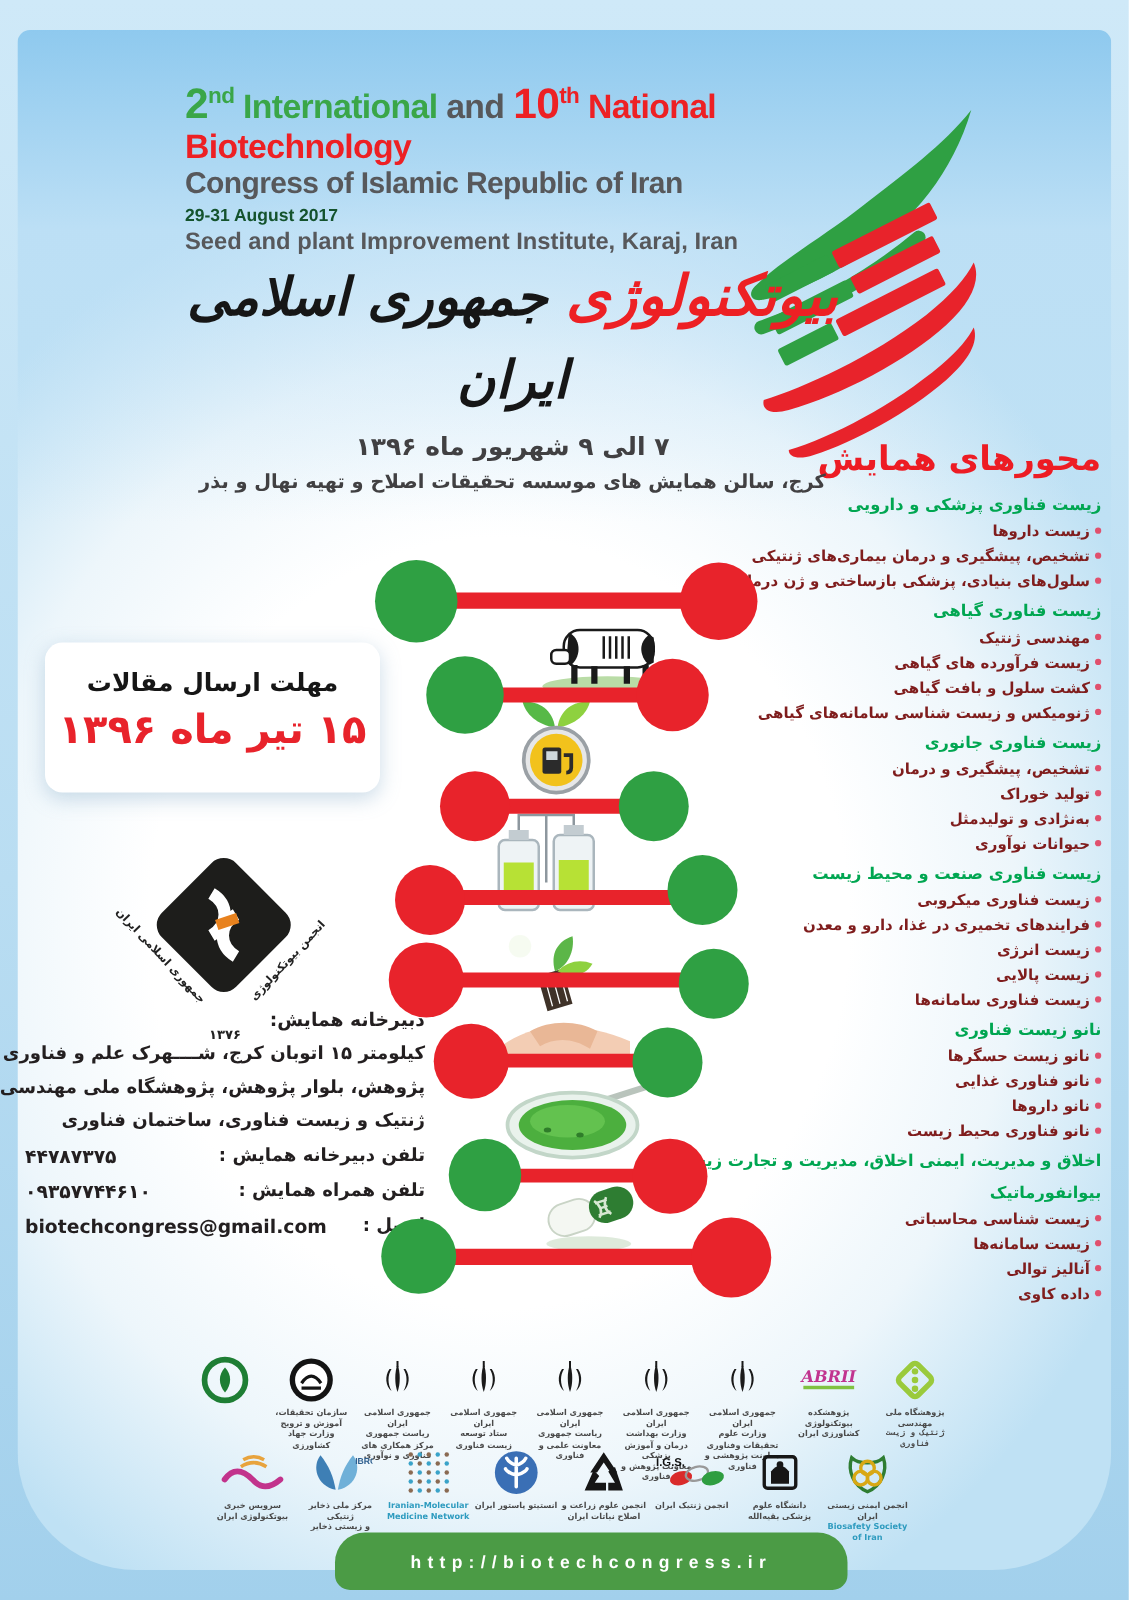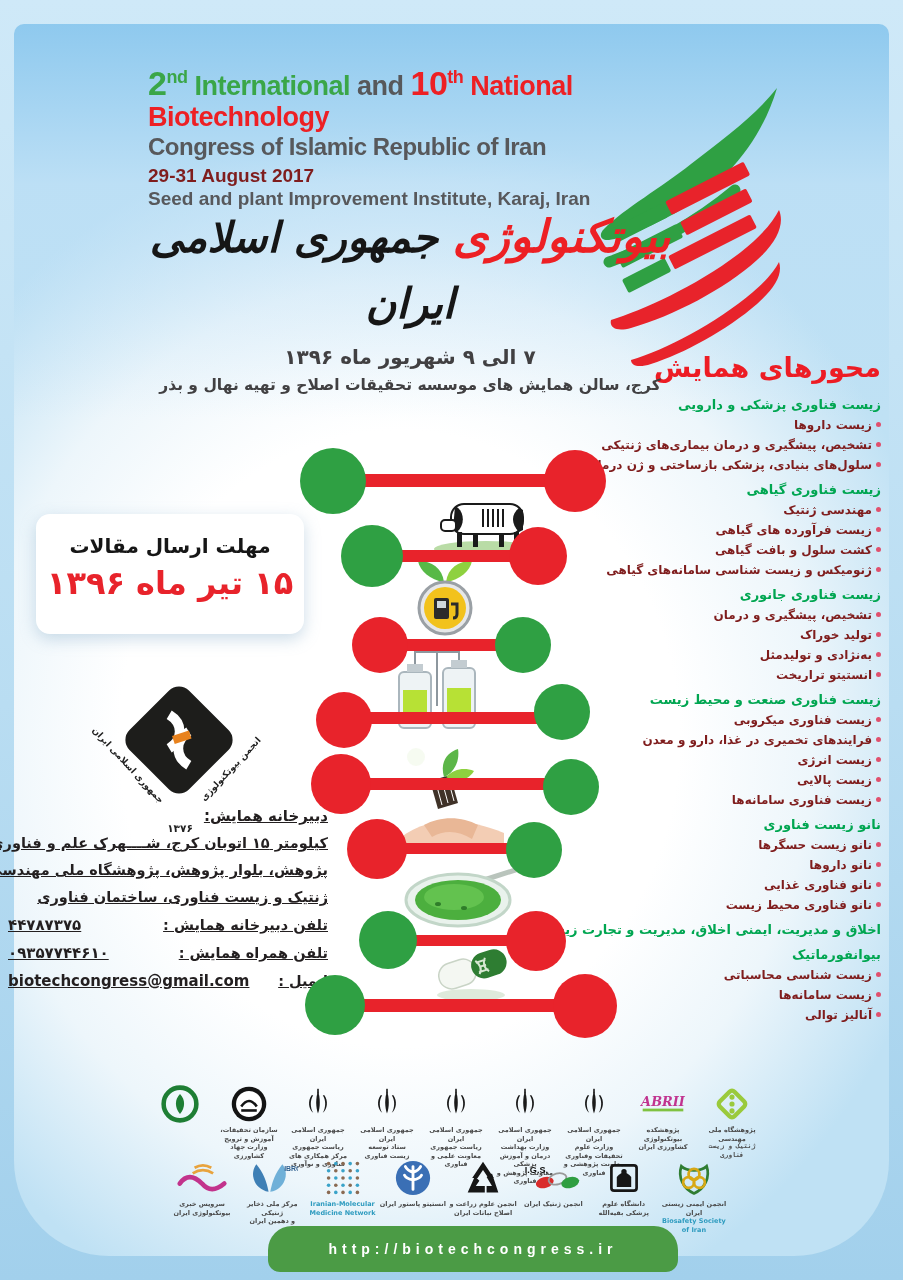--- a/index.html
+++ b/index.html
@@ -11,21 +11,21 @@
     background:
       linear-gradient(180deg,rgba(140,200,238,.95) 0%,rgba(186,222,246,.6) 13%,rgba(255,255,255,0) 32%),
       radial-gradient(ellipse 64% 50% at 44% 58%,#ffffff 50%,#edf6fb 74%,#bfe1f4 100%);}
   
   .hdr{position:absolute;left:148px;top:64px;width:480px;font-family:"Liberation Sans",sans-serif;font-weight:bold;line-height:1.12;}
   .hdr .l1{font-size:27px;letter-spacing:-0.5px;}
   .hdr .num{font-size:34px;}
   .hdr .sup{font-size:18px;position:relative;top:-12px;}
   .green{color:#3aa648;} .red{color:#ed2024;} .gray{color:#57585b;}
   .hdr .l2{font-size:24px;color:#57585b;margin-top:2px;letter-spacing:-0.5px;}
-  .hdr .l3{font-size:19px;color:#7f1d1d;margin-top:4px;}
+  .hdr .l3{font-size:14px;color:#14532d;margin-top:4px;}
   .hdr .l4{font-size:19px;color:#57585b;margin-top:2px;}
   
   .ribbon{position:absolute;left:565px;top:80px;width:255px;height:300px;}
   
   .fa-title{position:absolute;left:120px;top:204px;width:580px;text-align:center;direction:rtl;z-index:2;}
   .fa-title .t1{font-size:35px;font-weight:bold;font-style:italic;color:#161616;line-height:66px;}
   .fa-title .t2{font-size:42px;font-weight:bold;font-style:italic;color:#161616;line-height:66px;}
   .fa-title .t2 .rword{color:#ed2024;font-size:45px;}
   .fa-title .t3{font-size:20px;font-weight:bold;color:#414042;line-height:32px;margin-top:4px;}
   .fa-title .t4{font-size:15.5px;font-weight:bold;color:#414042;line-height:24px;}
@@ -45,21 +45,21 @@
   .deadline .dl{font-size:20px;font-weight:bold;color:#161616;margin-top:20px;}
   .deadline .dd{font-size:32px;font-weight:bold;color:#e8232b;margin-top:6px;}
   
   .society{position:absolute;left:92px;top:686px;width:176px;height:158px;}
   .diamond{position:absolute;left:45px;top:12px;width:84px;height:84px;background:#1d1d1b;border-radius:14px;transform:rotate(45deg);}
   .diamond svg{width:100%;height:100%;transform:rotate(-45deg);}
   .soc-right{position:absolute;right:-4px;top:78px;transform:rotate(-47deg);font-size:9px;font-weight:bold;color:#222;}
   .soc-left{position:absolute;left:-14px;top:74px;transform:rotate(47deg);font-size:9px;font-weight:bold;color:#222;}
   .soc-year{position:absolute;left:0;right:0;top:136px;text-align:center;font-size:10.5px;font-weight:bold;color:#222;}
   
-  .secr{position:absolute;left:8px;top:802px;width:320px;direction:rtl;text-align:right;color:#231f20;text-decoration:underline;}
+  .secr{position:absolute;left:20px;top:802px;width:320px;direction:rtl;text-align:right;color:#231f20;}
   .secr .st{font-size:15px;font-weight:bold;line-height:28px;}
   .secr .sa{font-size:14.5px;font-weight:bold;line-height:27px;white-space:nowrap;}
   .secr .srow{display:flex;justify-content:space-between;font-size:14.5px;font-weight:bold;line-height:28px;}
   .secr .sval{direction:ltr;font-size:15px;}
   
   .logo-row{position:absolute;display:flex;justify-content:space-between;align-items:flex-start;}
   .lr1{left:146px;top:1082px;width:620px;}
   .lr2{left:168px;top:1156px;width:560px;}
   .logo-cell{width:68px;text-align:center;}
   .logo-ic{height:44px;display:flex;align-items:center;justify-content:center;}
@@ -124,37 +124,38 @@
       <div class="t-item"><span class="t-bullet"></span><span>سلول‌های بنیادی، پزشکی بازساختی و ژن درمانی</span></div>
       <div class="t-head">زیست فناوری گیاهی</div>
       <div class="t-item"><span class="t-bullet"></span><span>مهندسی ژنتیک</span></div>
       <div class="t-item"><span class="t-bullet"></span><span>زیست فرآورده های گیاهی</span></div>
       <div class="t-item"><span class="t-bullet"></span><span>کشت سلول و بافت گیاهی</span></div>
       <div class="t-item"><span class="t-bullet"></span><span>ژنومیکس و زیست شناسی سامانه‌های گیاهی</span></div>
       <div class="t-head">زیست فناوری جانوری</div>
       <div class="t-item"><span class="t-bullet"></span><span>تشخیص، پیشگیری و درمان</span></div>
       <div class="t-item"><span class="t-bullet"></span><span>تولید خوراک</span></div>
       <div class="t-item"><span class="t-bullet"></span><span>به‌نژادی و تولیدمثل</span></div>
-      <div class="t-item"><span class="t-bullet"></span><span>انستیتو تراریخت</span></div>
+      <div class="t-item"><span class="t-bullet"></span><span>حیوانات نوآوری</span></div>
       <div class="t-head">زیست فناوری صنعت و محیط زیست</div>
       <div class="t-item"><span class="t-bullet"></span><span>زیست فناوری میکروبی</span></div>
       <div class="t-item"><span class="t-bullet"></span><span>فرایندهای تخمیری در غذا، دارو و معدن</span></div>
       <div class="t-item"><span class="t-bullet"></span><span>زیست انرژی</span></div>
       <div class="t-item"><span class="t-bullet"></span><span>زیست پالایی</span></div>
       <div class="t-item"><span class="t-bullet"></span><span>زیست فناوری سامانه‌ها</span></div>
       <div class="t-head">نانو زیست فناوری</div>
       <div class="t-item"><span class="t-bullet"></span><span>نانو زیست حسگرها</span></div>
+      <div class="t-item"><span class="t-bullet"></span><span>نانو فناوری غذایی</span></div>
       <div class="t-item"><span class="t-bullet"></span><span>نانو داروها</span></div>
-      <div class="t-item"><span class="t-bullet"></span><span>نانو فناوری غذایی</span></div>
       <div class="t-item"><span class="t-bullet"></span><span>نانو فناوری محیط زیست</span></div>
       <div class="t-head">اخلاق و مدیریت، ایمنی اخلاق، مدیریت و تجارت زیستی</div>
       <div class="t-head">بیوانفورماتیک</div>
       <div class="t-item"><span class="t-bullet"></span><span>زیست شناسی محاسباتی</span></div>
       <div class="t-item"><span class="t-bullet"></span><span>زیست سامانه‌ها</span></div>
       <div class="t-item"><span class="t-bullet"></span><span>آنالیز توالی</span></div>
+      <div class="t-item"><span class="t-bullet"></span><span>داده کاوی</span></div>
     </div>
 </div>
 
 <div id="ladder" style="position:absolute;left:0;top:0;width:903px;height:1280px;pointer-events:none;">
     <div class="rung" style="left: 345px; top: 474px; width: 230px; height: 13px;"></div>
     <div class="node" style="left: 300px; top: 448px; width: 66px; height: 66px; background: rgb(47, 160, 67);"></div>
     <div class="node" style="left: 544px; top: 450px; width: 62px; height: 62px; background: rgb(232, 35, 43);"></div>
     <div class="rung" style="left: 385px; top: 550px; width: 145px; height: 12px;"></div>
     <div class="node" style="left: 341px; top: 525px; width: 62px; height: 62px; background: rgb(47, 160, 67);"></div>
     <div class="node" style="left: 509px; top: 527px; width: 58px; height: 58px; background: rgb(232, 35, 43);"></div>
@@ -450,21 +451,21 @@
     <div class="logo-cell">
       <div class="logo-ic">
         <svg viewBox="0 0 60 40" width="52" height="36">
           <path d="M26 36 C8 32 4 14 12 4 C20 14 24 24 26 36Z" fill="#3e7fb5"></path>
           <path d="M28 36 C46 32 50 14 42 4 C34 14 30 24 28 36Z" fill="#6fb0d8"></path>
           <text x="44" y="12" font-size="8" fill="#2d5e8e" font-weight="bold" font-family="Liberation Sans,sans-serif">IBRC</text>
         </svg>
       </div>
       <div class="cap">
         <span style="display: block;">مرکز ملی ذخایر ژنتیکی</span>
-        <span style="display: block;">و دهمین ایران</span>
+        <span style="display: block;">و زیستی ذخایر</span>
       </div>
     </div>
     <div class="logo-cell">
       <div class="logo-ic">
         <svg viewBox="0 0 40 40" width="36" height="36">
           <g>
             <circle cx="4" cy="4" r="2" fill="#8a6a52"></circle>
             <circle cx="12" cy="4" r="2" fill="#3aa3c9"></circle>
             <circle cx="20" cy="4" r="2" fill="#8a6a52"></circle>
             <circle cx="28" cy="4" r="2" fill="#3aa3c9"></circle>

